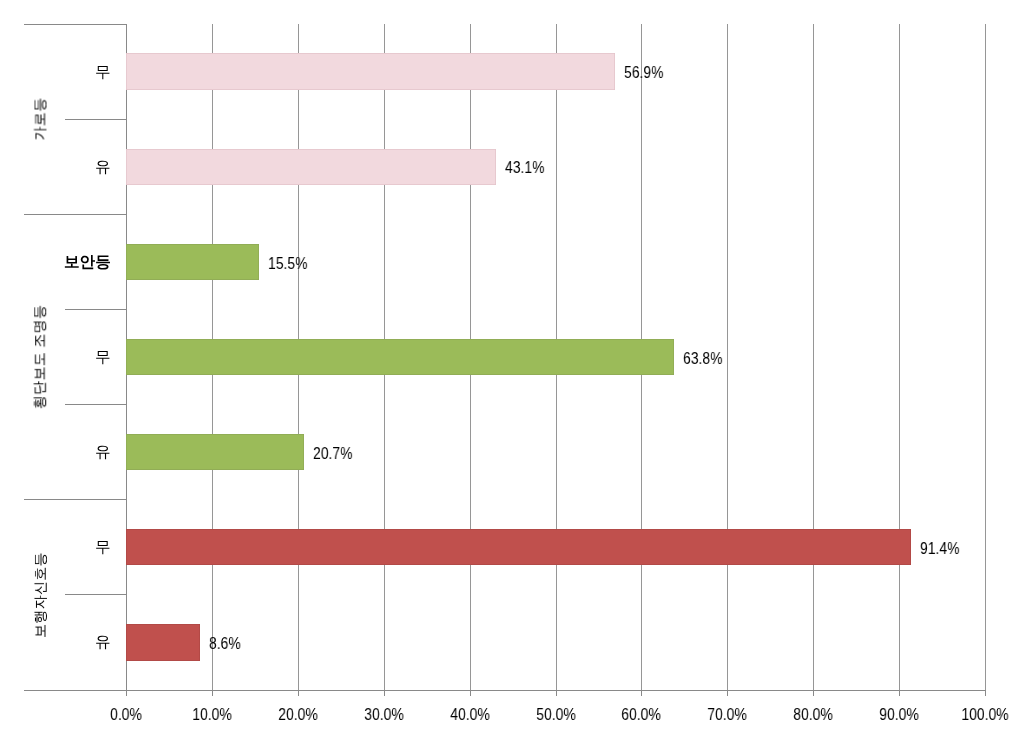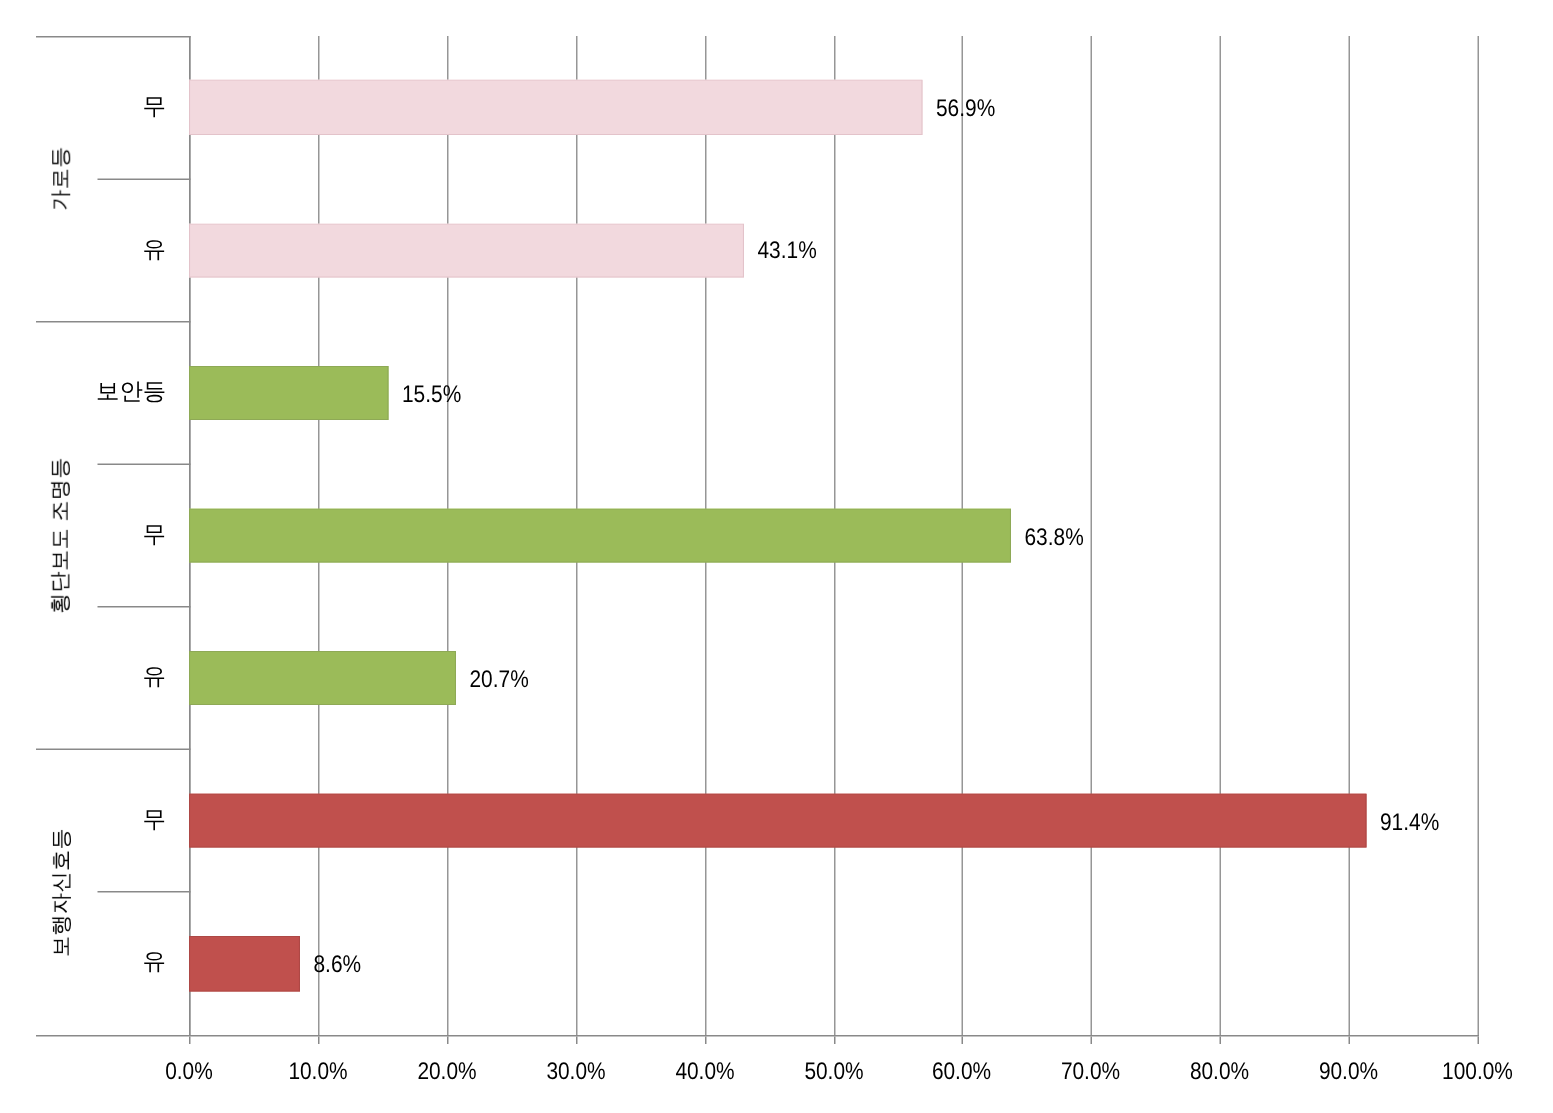--- a/index.html
+++ b/index.html
@@ -71,21 +71,21 @@
       <div class="ytick" style="left: 24px; top: 214px; width: 103px;"></div>
       <div class="ytick" style="left: 65px; top: 309px; width: 62px;"></div>
       <div class="ytick" style="left: 65px; top: 404px; width: 62px;"></div>
       <div class="ytick" style="left: 24px; top: 499px; width: 103px;"></div>
       <div class="ytick" style="left: 65px; top: 594px; width: 62px;"></div>
     </div>
 
   <div id="ylabel-layer">
       <div class="txt ylab" style="left: 94.9062px; top: 63.5714px;">무</div>
       <div class="txt ylab" style="left: 94.9062px; top: 158.714px;">유</div>
-      <div class="txt ylab" style="left: 63.7188px; top: 253.857px;">보안등</div>
+      <div class="txt ylab" style="left: 63.7188px; top: 253.857px; font-weight: bold;">보안등</div>
       <div class="txt ylab" style="left: 94.9062px; top: 349px;">무</div>
       <div class="txt ylab" style="left: 94.9062px; top: 444.143px;">유</div>
       <div class="txt ylab" style="left: 94.9062px; top: 539.286px;">무</div>
       <div class="txt ylab" style="left: 94.9062px; top: 634.429px;">유</div>
       <div class="txt glab" style="left: 18.1156px; top: 112.143px; transform-origin: 50% 50%; transform: rotate(-90deg);">가로등</div>
       <div class="txt glab" style="left: -12.6266px; top: 350px; transform-origin: 50% 50%; transform: rotate(-90deg);">횡단보도 조명등</div>
       <div class="txt glab" style="left: -3.36094px; top: 587.857px; transform-origin: 50% 50%; transform: rotate(-90deg);">보행자신호등</div>
     </div>
 
   <div id="x-axis-line" class="axis-line" style="left: 24px; top: 690px; width: 962px; height: 1px;"></div>

